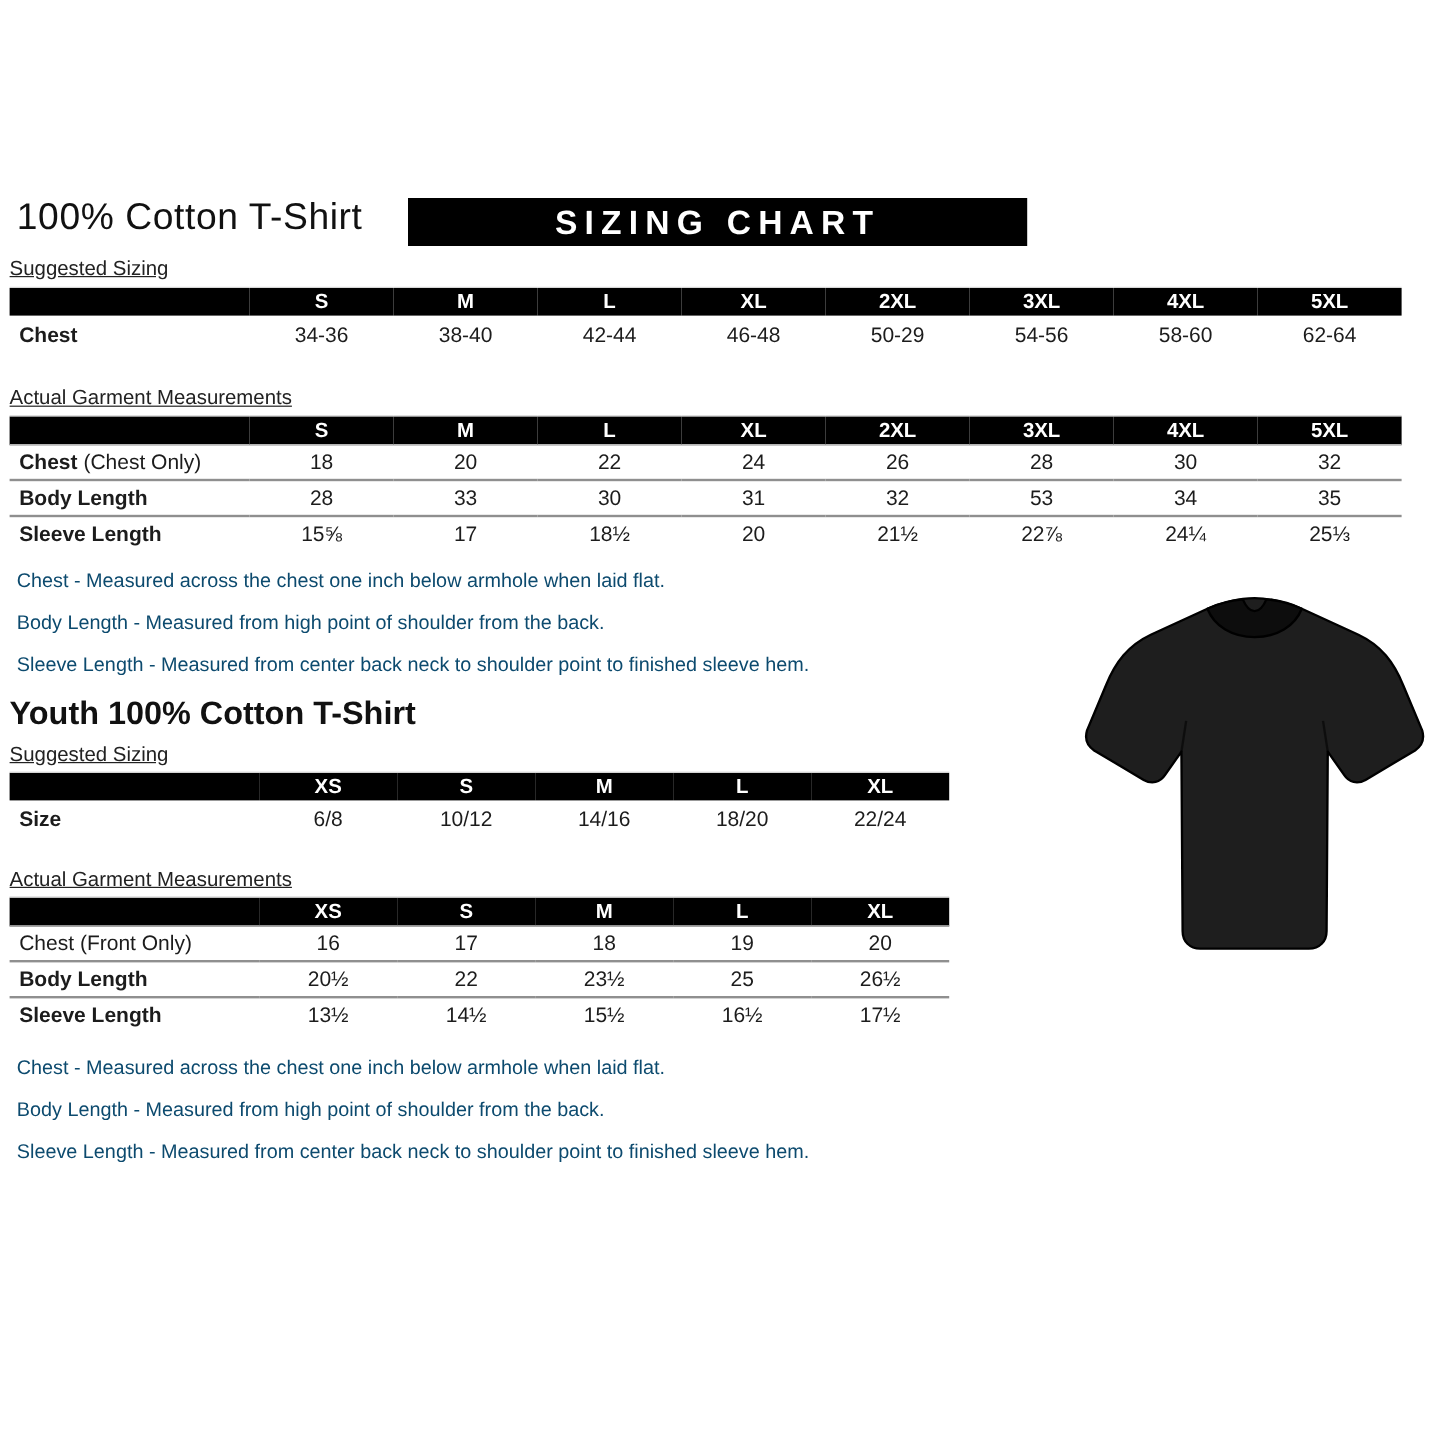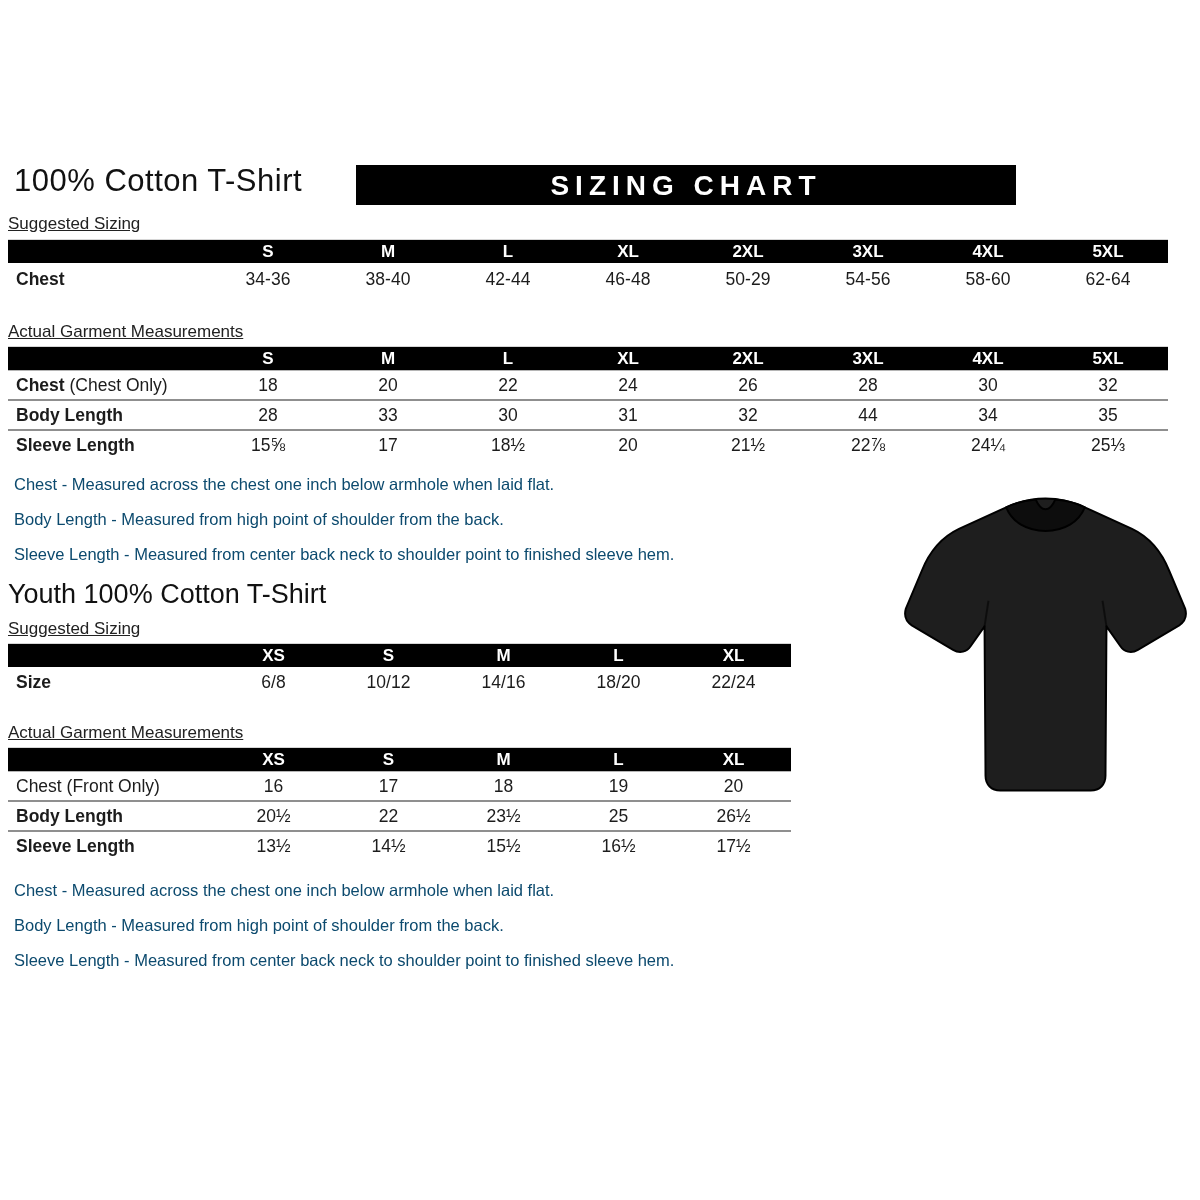--- a/index.html
+++ b/index.html
@@ -20,22 +20,22 @@
   }
 
   
   .header-row { position: relative; height: 44px; }
   .page-title {
     position: absolute; left: 6px; top: 0;
     font-size: 31px; font-weight: 400; letter-spacing: 0.5px; color: #111;
     white-space: nowrap;
   }
   .banner {
-    position: absolute; left: 348px; top: 2px;
-    width: 660px; height: 40px;
+    position: absolute; left: 332px; top: 2px;
+    width: 516px; height: 40px;
     background: #000;
     color: #fff;
     font-size: 28px; font-weight: 700; letter-spacing: 6px;
     text-align: center; line-height: 41px;
   }
 
   
   .section-label {
     font-size: 17px; color: #222; line-height: 20px; text-decoration: underline;
   }
@@ -78,21 +78,21 @@
   .notes { margin-top: 13px; }
   .notes-2 { margin-top: 18px; }
   .note-line {
     font-size: 16.5px; color: #0c4a6e;
     line-height: 25px; margin: 0 0 10px 6px;
   }
 
   
   .youth-title {
     margin: 10px 0 0 0;
-    font-size: 27px; font-weight: 400; color: #111;
+    font-size: 27px; font-weight: 700; color: #111;
     line-height: 34px;
   }
 
   
   .tshirt-wrap {
     position: absolute;
     left: 898px; top: 480px;
     width: 295px; height: 330px;
   }
 </style>
@@ -184,21 +184,21 @@
             <td>30</td>
             <td>32</td>
           </tr>
       <tr class="data-row">
         <td class="row-label bold">Body Length</td>
       <td>28</td>
             <td>33</td>
             <td>30</td>
             <td>31</td>
             <td>32</td>
-            <td>44</td>
+            <td>53</td>
             <td>34</td>
             <td>35</td>
           </tr>
       <tr class="data-row">
         <td class="row-label bold">Sleeve Length</td>
       <td>15⅝</td>
             <td>17</td>
             <td>18½</td>
             <td>20</td>
             <td>21½</td>

